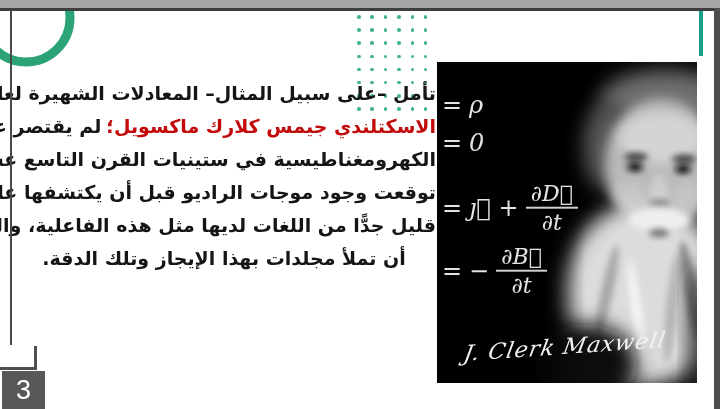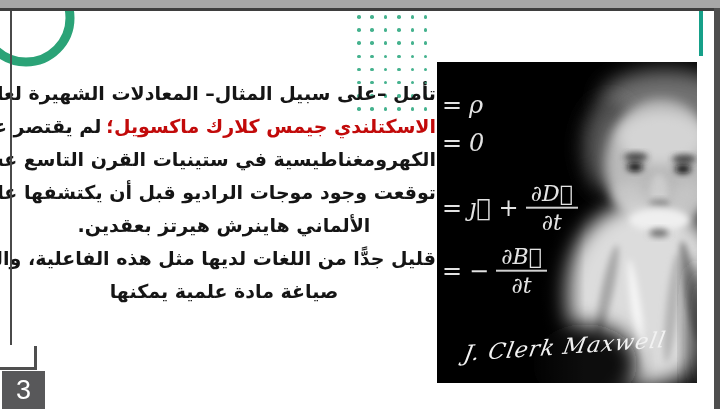--- a/index.html
+++ b/index.html
@@ -116,23 +116,22 @@
       <span class="dot" style="background: rgb(69, 178, 142);"></span>
     </div>
 
   <div class="textblock" dir="rtl">
     <div>تأمل –على سبيل المثال– المعادلات الشهيرة لعالِم الفيزياء</div>
     <div>
       <span class="red">الاسكتلندي جيمس كلارك ماكسويل؛</span><span>لم يقتصر عمل هذه</span>
     </div>
     <div>الكهرومغناطيسية في ستينيات القرن التاسع عشر، بل وأيضًا</div>
     <div>توقعت وجود موجات الراديو قبل أن يكتشفها عالِم الفيزياء</div>
-    <div>الألماني هاينرش هيرتز بعقدين.</div>
     <div>قليل جدًّا من اللغات لديها مثل هذه الفاعلية، والقدرة على</div>
-    <div>صياغة مادة علمية يمكنها</div>
+    <div>أن تملأ مجلدات بهذا الإيجاز وتلك الدقة.</div>
   </div>
 
   <div class="photo">
     <svg class="portrait" width="260" height="321" viewBox="0 0 260 321">
       <defs>
         <filter id="b3" x="-60%" y="-60%" width="220%" height="220%">
             <feGaussianBlur stdDeviation="3"></feGaussianBlur>
           </filter>
         <filter id="b6" x="-60%" y="-60%" width="220%" height="220%">
             <feGaussianBlur stdDeviation="6"></feGaussianBlur>

